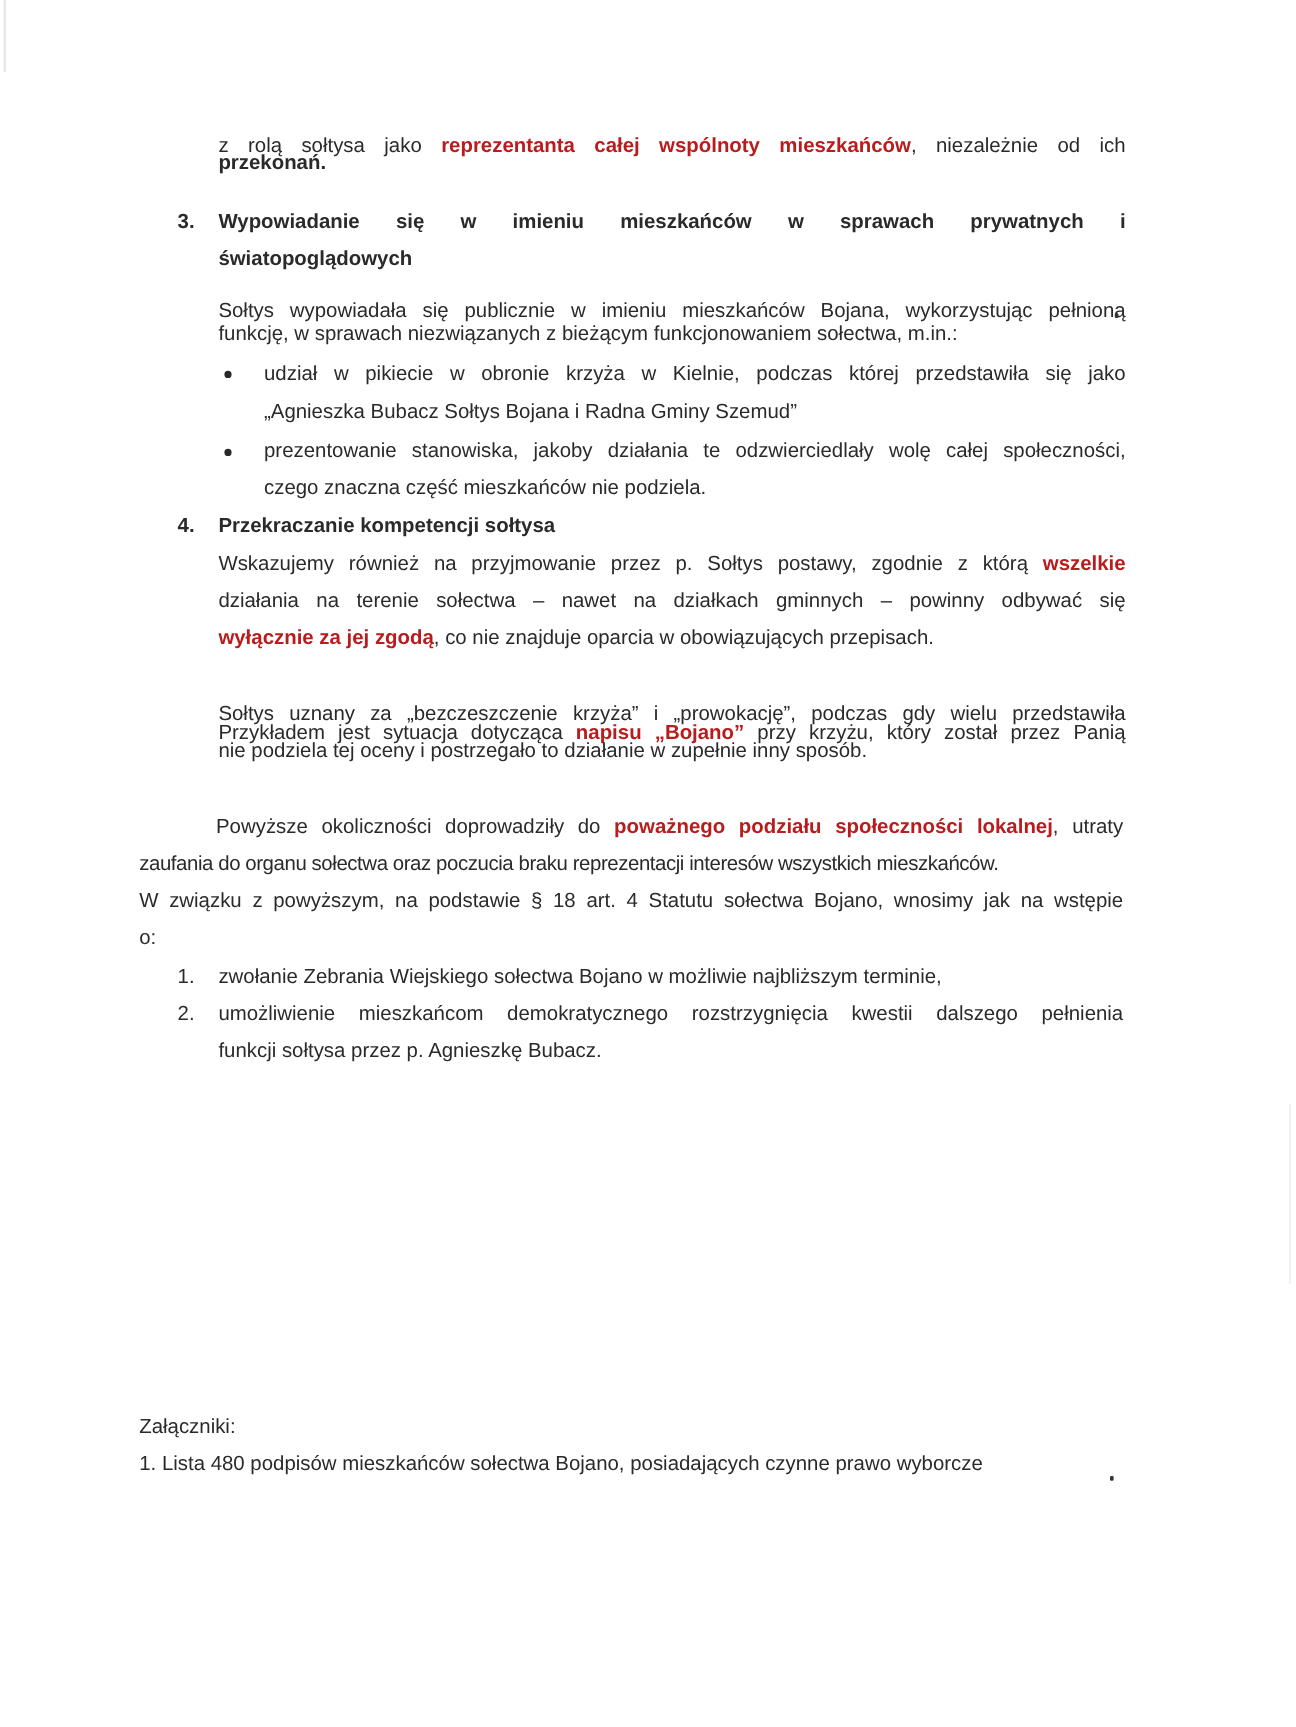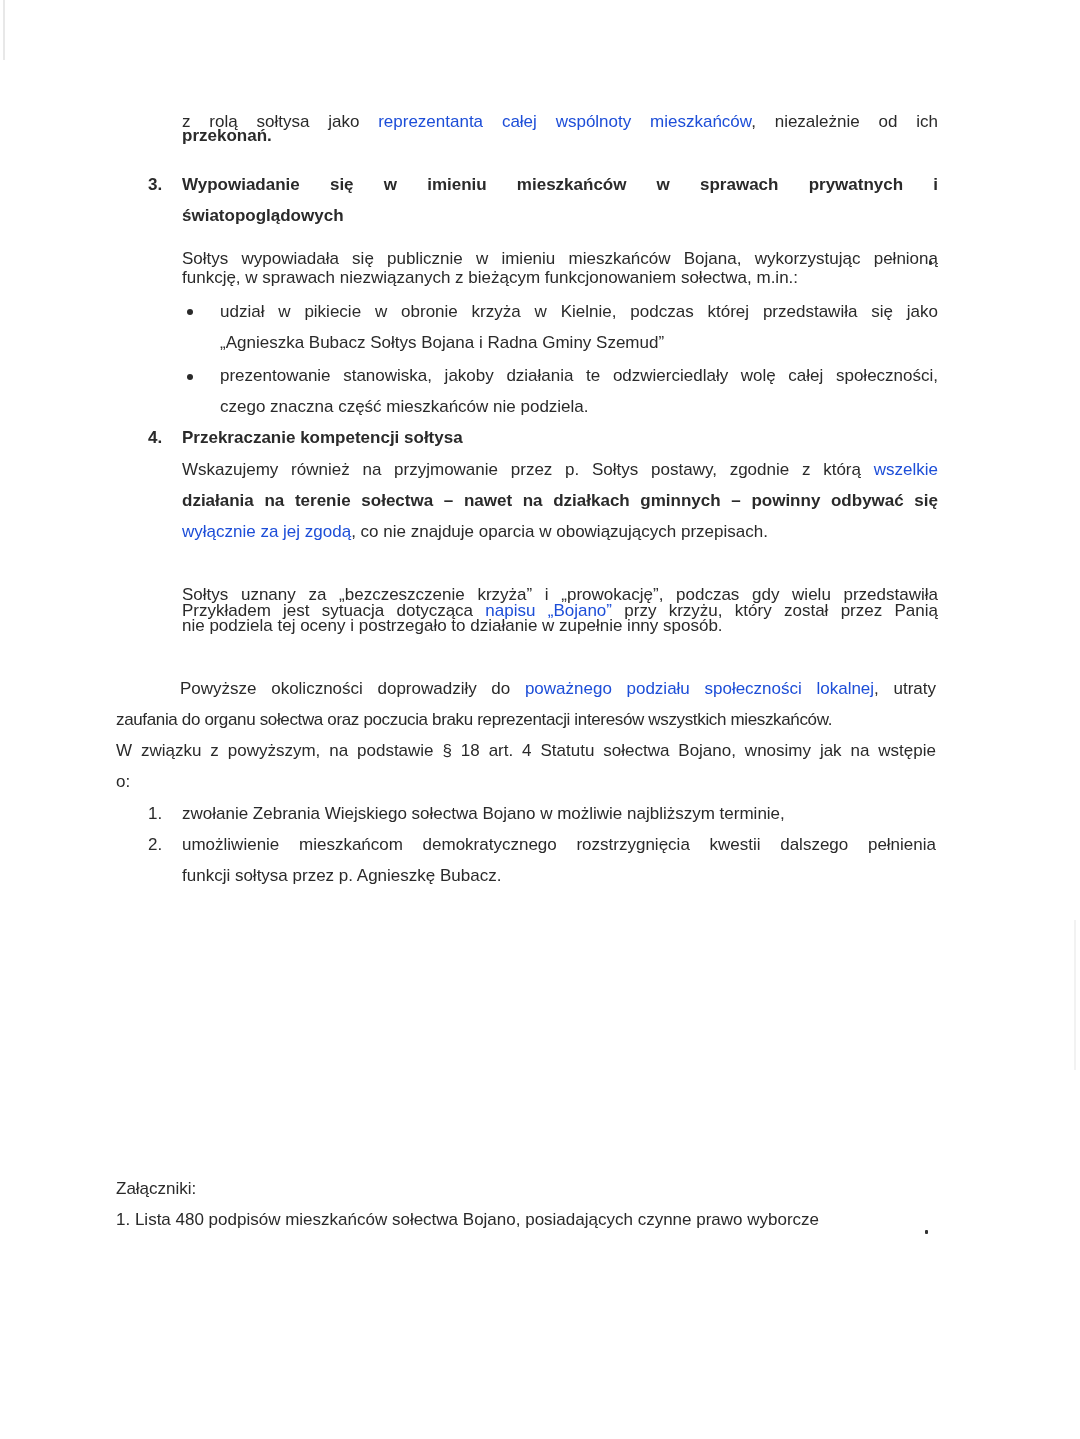--- a/index.html
+++ b/index.html
@@ -6,21 +6,21 @@
   body {
     width: 1080px; height: 1439px; position: relative; overflow: hidden;
     font-family: "Liberation Sans", sans-serif; color: #2a2a2a;
     font-size: 17px;
   }
   .page { position: absolute; left: 0; top: 0; width: 1080px; height: 1439px; }
   .scan-edge-left { position: absolute; left: 3px; top: 0; width: 2px; height: 60px; background: #e8e8e8; }
   .scan-edge-right { position: absolute; left: 1074px; top: 920px; width: 2px; height: 150px; background: #f2f2f2; }
   .line { position: absolute; white-space: nowrap; line-height: 20px; }
   .just { text-align: justify; text-align-last: justify; white-space: normal; }
-  b { font-weight: normal; color: #1d4ed8; }
+  b { font-weight: bold; color: #b91c1c; }
   .num { position: absolute; font-weight: bold; }
   .num-plain { position: absolute; }
   .bullet { position: absolute; width: 6px; height: 6px; border-radius: 50%; background: #2a2a2a; }
   .dot { position: absolute; width: 3px; height: 4px; background: #333; border-radius: 1px; }
 </style>
 </head>
 <body>
 
 <div class="page">
   <div class="scan-edge-left"></div>
@@ -44,21 +44,21 @@
 
   <div class="bullet" style="left:187px; top:374px;"></div>
   <div class="line just" style="left:220px; top:366px; width:718px;">prezentowanie stanowiska, jakoby działania te odzwierciedlały wolę całej społeczności,</div>
   <div class="line" style="left:220px; top:397px;text-align:center;">czego znaczna część mieszkańców nie podziela.</div>
 
   <div class="num" style="left:148px; top:428px;">4.</div>
   <div class="line" style="left:182px; top:428px; font-weight:bold;">Przekraczanie kompetencji sołtysa</div>
   <div class="line just" style="left:182px; top:460px; width:756px;">
     <span>Wskazujemy również na przyjmowanie przez p. Sołtys postawy, zgodnie z którą </span><b>wszelkie</b>
   </div>
-  <div class="line just" style="left:182px; top:491px; width:756px; font-weight:bold;">działania na terenie sołectwa – nawet na działkach gminnych – powinny odbywać się</div>
+  <div class="line just" style="left:182px; top:491px; width:756px; font-weight:normal;">działania na terenie sołectwa – nawet na działkach gminnych – powinny odbywać się</div>
   <div class="line" style="left:182px; top:522px;">
     <b>wyłącznie za jej zgodą</b><span>, co nie znajduje oparcia w obowiązujących przepisach.</span>
   </div>
   <div class="line just" style="left:182px; top:553px; width:756px;margin-top:48px;">
     <span>Przykładem jest sytuacja dotycząca </span><b>napisu „Bojano”</b><span> przy krzyżu, który został przez Panią</span>
   </div>
   <div class="line just" style="left:182px; top:585px; width:756px;">Sołtys uznany za „bezczeszczenie krzyża” i „prowokację”, podczas gdy wielu przedstawiła</div>
   <div class="line" style="left:182px; top:616px;">nie podziela tej oceny i postrzegało to działanie w zupełnie inny sposób.</div>
 
   <div class="line just" style="left:180px; top:679px; width:756px;">

